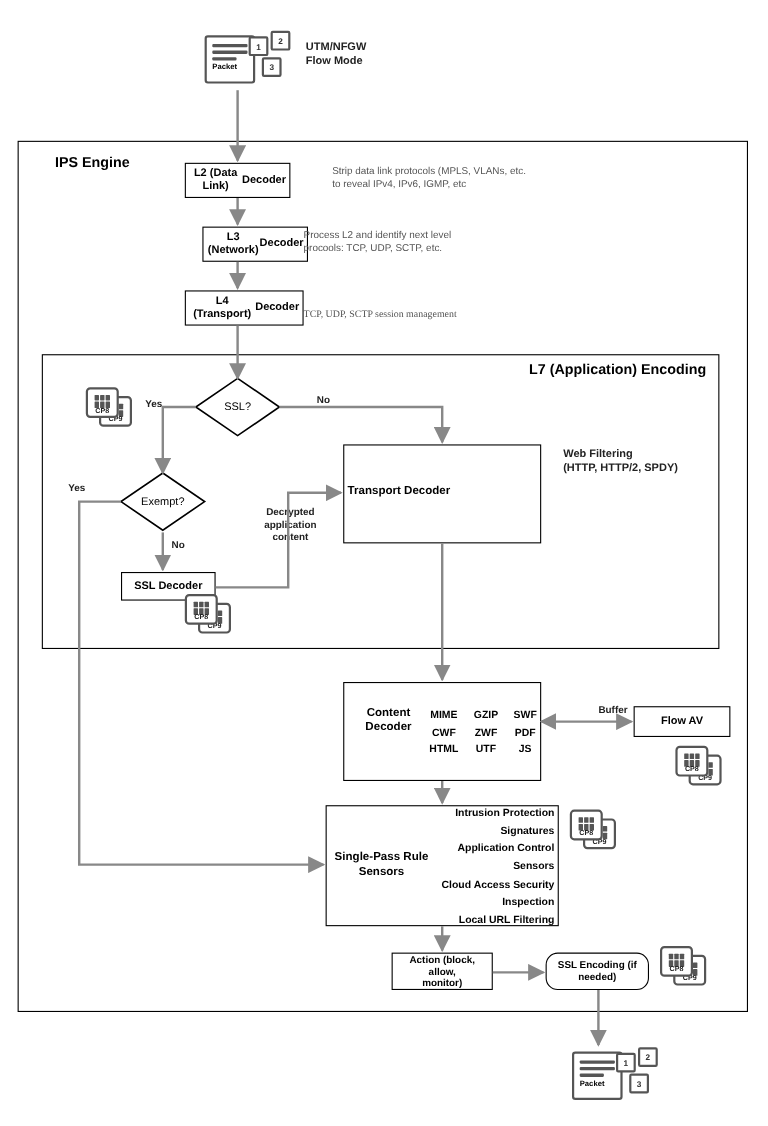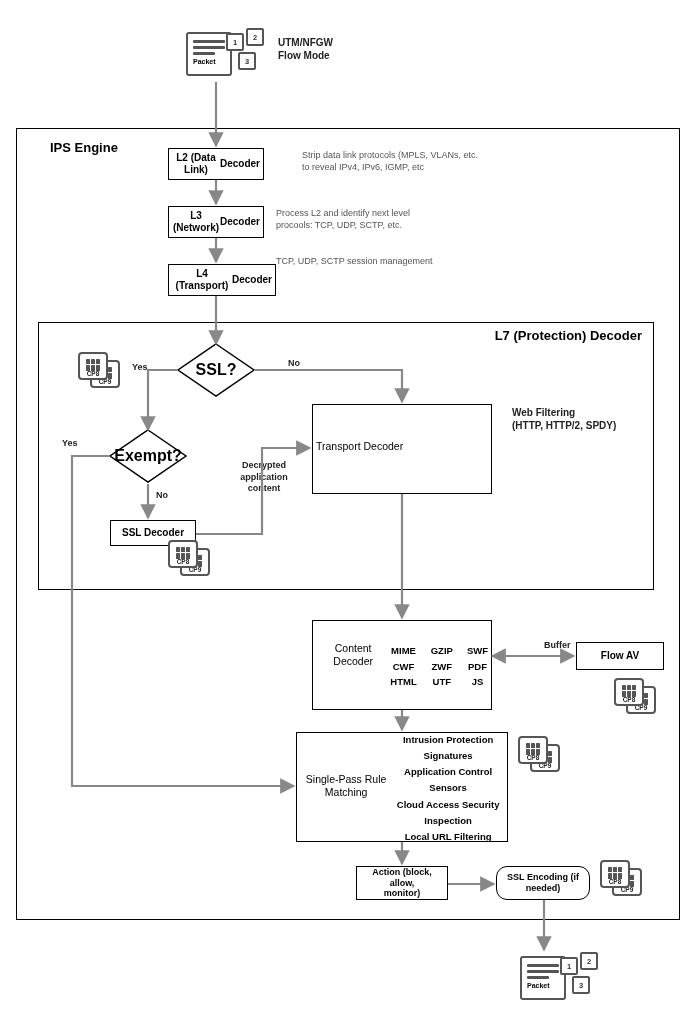--- a/index.html
+++ b/index.html
@@ -20,21 +20,21 @@
     display: flex;
     flex-direction: row;
     justify-content: center;
     align-items: center;
     font-size: 10px;
     font-weight: bold;
     line-height: 1.2;
     padding: 3px;
     box-sizing: border-box;
   }
-  .box-title { font-size: 10.5px; font-weight: normal; margin-bottom: 3px; }
+  .box-title { font-size: 10.5px; font-weight: bold; margin-bottom: 3px; }
   .desc {
     font-size: 9px;
     color: #555;
     line-height: 1.3;
     font-weight: normal;
   }
   .frame {
     border: 1.5px solid #000;
     background: transparent;
     box-sizing: border-box;
@@ -46,21 +46,21 @@
   }
   .diamond {
     width: 80px;
     height: 56px;
     position: absolute;
   }
   .diamond svg { width: 100%; height: 100%; display: block; }
   .diamond .dlabel {
     position: absolute; top: 0; left: 0; right: 0; bottom: 0;
     display: flex; align-items: center; justify-content: center;
-    font-size: 16px; font-weight: bold;
+    font-size: 10px; font-weight: normal;
   }
   .edge-label { font-size: 9px; font-weight: bold; color: #222; }
   .grid3x3 {
     display: grid;
     grid-template-columns: repeat(3, auto);
     gap: 4px 14px;
     font-size: 9.5px;
     font-weight: bold;
     justify-content: center;
   }
@@ -86,21 +86,21 @@
     box-sizing: border-box; padding: 3px;
   }
   .packet .doc .line { height: 3px; background: #555; margin: 3px 2px; border-radius: 1px; }
   .packet .doc .plabel { font-size: 7px; font-weight: bold; text-align: left; margin: 2px 2px 0; }
   .packet .sq {
     position: absolute; width: 14px; height: 14px; border: 2px solid #555; border-radius: 2px;
     background: #fff; font-size: 7.5px; font-weight: bold;
     display: flex; align-items: center; justify-content: center; color: #333;
   }
   svg.arrows { position: absolute; top: 0; left: 0; pointer-events: none; }
-  .list-items { font-size: 9.5px; font-weight: bold; line-height: 1.7; text-align: center; }
+  .list-items { font-size: 9.5px; font-weight: bold; line-height: 1.7; text-align: right; }
 </style>
 </head>
 <body>
 
 <div class="packet abs" style="left:186px; top:28px;">
   <div class="doc">
     <div class="line"></div>
       <div class="line"></div>
       <div class="line" style="width:60%"></div>
     <div class="plabel">Packet</div>
@@ -117,35 +117,35 @@
 <div class="frame abs" style="left:16px; top:128px; width:664px; height:792px;"></div>
 <div class="frame-label abs" style="left:22px; top:140px;padding-left:28px;">IPS Engine</div>
 
 <div class="box abs" style="left:168px; top:148px; width:96px; height:32px;">
   <div>L2 (Data Link)</div>
     <div>Decoder</div>
 </div>
 <div class="abs desc" style="left:284px; top:150px; width:190px; white-space:pre-line;margin-left:18px;">Strip data link protocols (MPLS, VLANs, etc.
 to reveal IPv4, IPv6, IGMP, etc</div>
 
-<div class="box abs" style="left:168px; top:206px; width:96px; height:32px;">
+<div class="box abs" style="left:184px; top:206px; width:96px; height:32px;">
   <div>L3 (Network)</div>
     <div>Decoder</div>
 </div>
 <div class="abs desc" style="left:276px; top:208px; width:190px; white-space:pre-line;">Process L2 and identify next level
 procools: TCP, UDP, SCTP, etc.</div>
 
 <div class="box abs" style="left:168px; top:264px; width:108px; height:32px;">
   <div>L4 (Transport)</div>
     <div>Decoder</div>
 </div>
-<div class="abs desc" style="left:276px; top:256px; width:200px;">TCP, UDP, SCTP session management</div>
+<div class="abs desc" style="left:276px; top:280px; width:200px;font-family:Liberation Serif, serif;">TCP, UDP, SCTP session management</div>
 
 <div class="frame abs" style="left:38px; top:322px; width:616px; height:268px;"></div>
-<div class="frame-label abs" style="right:56px; top:328px;">L7 (Protection) Decoder</div>
+<div class="frame-label abs" style="right:56px; top:328px;">L7 (Application) Encoding</div>
 
 <div class="cp-pair" style="left:78px; top:352px;">
   <div class="chip chip2">
       <div class="grid">
         <div></div>
         <div></div>
         <div></div>
         <div></div>
         <div></div>
         <div></div>
@@ -259,21 +259,21 @@
         <div></div>
         <div></div>
         <div></div>
         <div></div>
       </div>
       <div class="cpn">CP8</div>
     </div>
 </div>
 
 <div class="box abs" style="left:296px; top:732px; width:212px; height:110px; justify-content:flex-start; padding-top:6px;">
-  <div class="box-title" style="margin-bottom:6px;">Single-Pass Rule Matching</div>
+  <div class="box-title" style="margin-bottom:6px;">Single-Pass Rule Sensors</div>
   <div class="list-items">
     <div>Intrusion Protection Signatures</div>
     <div>Application Control Sensors</div>
     <div>Cloud Access Security Inspection</div>
     <div>Local URL Filtering</div>
   </div>
 </div>
 <div class="cp-pair" style="left:518px; top:736px;">
   <div class="chip chip2">
       <div class="grid">

